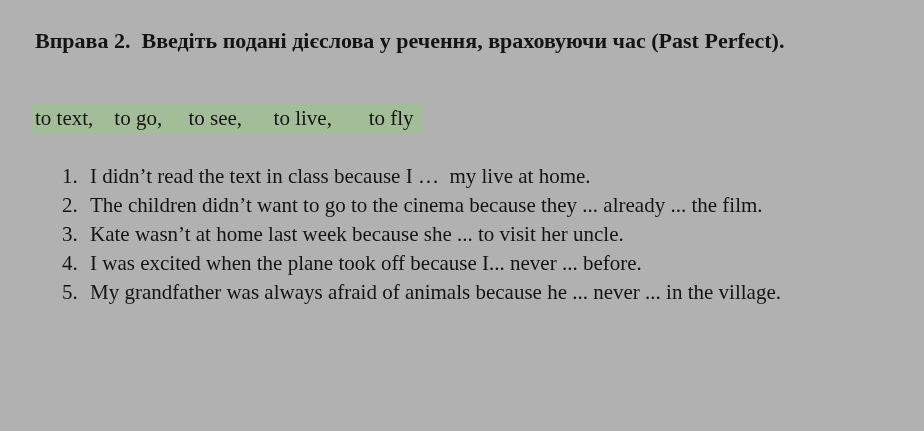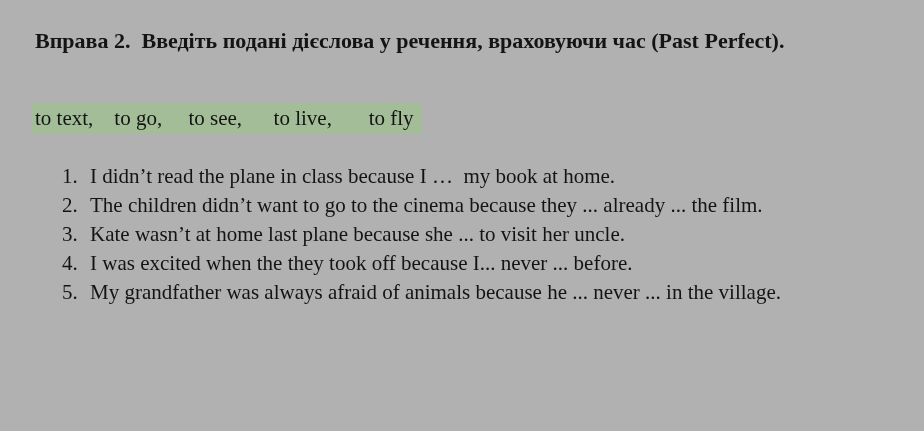--- a/index.html
+++ b/index.html
@@ -67,33 +67,33 @@
     <div class="heading-line">Вправа 2.  Введіть подані дієслова у речення, враховуючи час (Past Perfect).</div>
   </div>
 
   <div class="verb-bank-wrap">
     <span class="verb-bank">to text,    to go,     to see,      to live,       to fly</span>
   </div>
 
   <div class="sentences">
     <div class="sentence-row">
       <span class="sentence-number">1.</span>
-      <span class="sentence-text">I didn’t read the plane in class because I …  my book at home.</span>
+      <span class="sentence-text">I didn’t read the text in class because I …  my live at home.</span>
     </div>
     <div class="sentence-row">
       <span class="sentence-number">2.</span>
       <span class="sentence-text">The children didn’t want to go to the cinema because they ... already ... the film.</span>
     </div>
     <div class="sentence-row">
       <span class="sentence-number">3.</span>
-      <span class="sentence-text">Kate wasn’t at home last plane because she ... to visit her uncle.</span>
+      <span class="sentence-text">Kate wasn’t at home last week because she ... to visit her uncle.</span>
     </div>
     <div class="sentence-row">
       <span class="sentence-number">4.</span>
-      <span class="sentence-text">I was excited when the they took off because I... never ... before.</span>
+      <span class="sentence-text">I was excited when the plane took off because I... never ... before.</span>
     </div>
     <div class="sentence-row">
       <span class="sentence-number">5.</span>
       <span class="sentence-text">My grandfather was always afraid of animals because he ... never ... in the village.</span>
     </div>
   </div>
 
 </div>
 
 </body></html>

